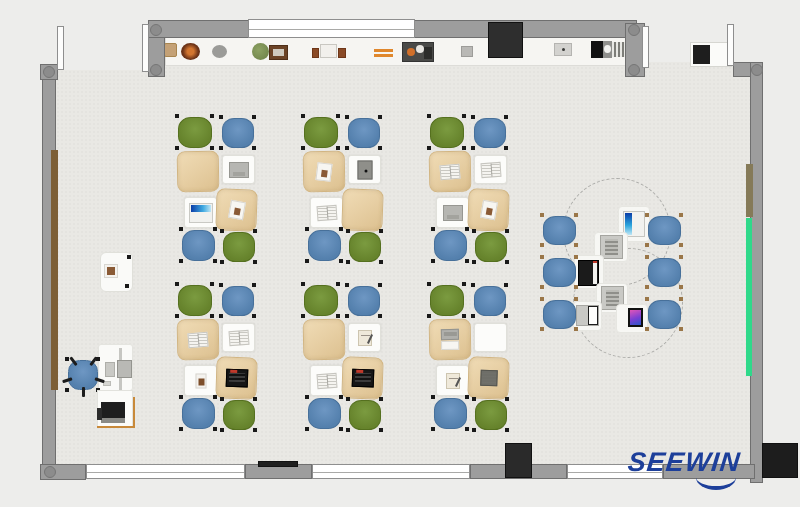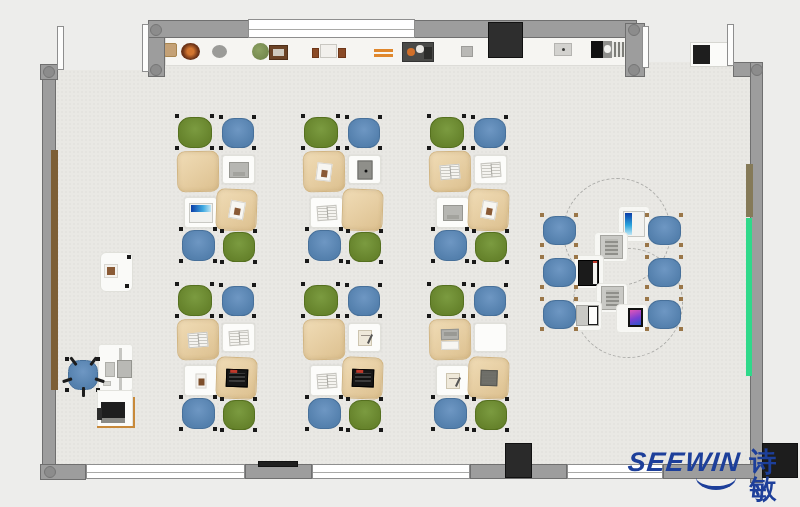--- a/index.html
+++ b/index.html
@@ -29,21 +29,20 @@
   #logo .cjk{font-weight:bold;font-size:27px;color:#1d3f9a;line-height:1;}
   #logo .swoosh{position:absolute;left:68px;top:27px;width:40px;height:10px;border-bottom:4px solid #1d3f9a;border-radius:0 0 55% 55%/0 0 100% 100%;}
 </style>
 </head>
 <body>
 
 <div id="scene">
   <div id="logo">
     <span class="word">SEEWIN</span>
     <span class="swoosh"></span>
-    <span class="cjk">诗敏</span>
   </div>
 <div class="abs floor" style="left: 56px; top: 38px; width: 694px; height: 426px;"></div>
     <div class="abs outside" style="left: 56px; top: 38px; width: 92px; height: 32px;"></div>
     <div class="abs outside" style="left: 645px; top: 38px; width: 105px; height: 24px;"></div>
     <div class="abs dashed-circle" style="left: 563px; top: 178px; width: 108px; height: 108px;"></div>
     <div class="abs dashed-circle" style="left: 573px; top: 248px; width: 110px; height: 110px;"></div>
     <div class="abs shelf" style="left: 165px; top: 38px; width: 462px; height: 28px;"></div>
     <div class="abs" style="left: 164px; top: 43px; width: 13px; height: 14px; background: rgb(196, 161, 118); border: 1px solid rgb(168, 133, 79); border-radius: 2px;"></div>
     <div class="abs" style="left: 181px; top: 43px; width: 19px; height: 17px; border-radius: 50%; background: radial-gradient(circle, rgb(210, 117, 47) 25%, rgb(110, 52, 24) 60%, rgb(90, 42, 18) 100%);"></div>
     <div class="abs" style="left: 212px; top: 45px; width: 15px; height: 13px; border-radius: 50%; background: rgb(155, 155, 152); border: rgb(134, 134, 131);"></div>

